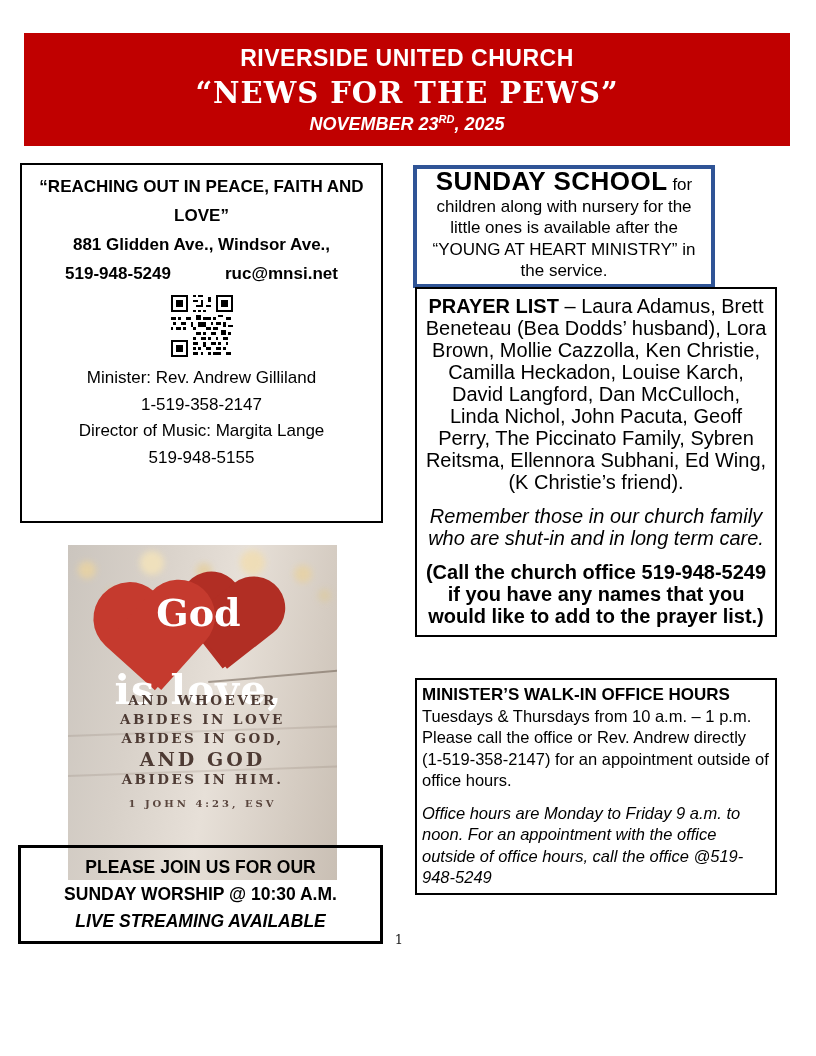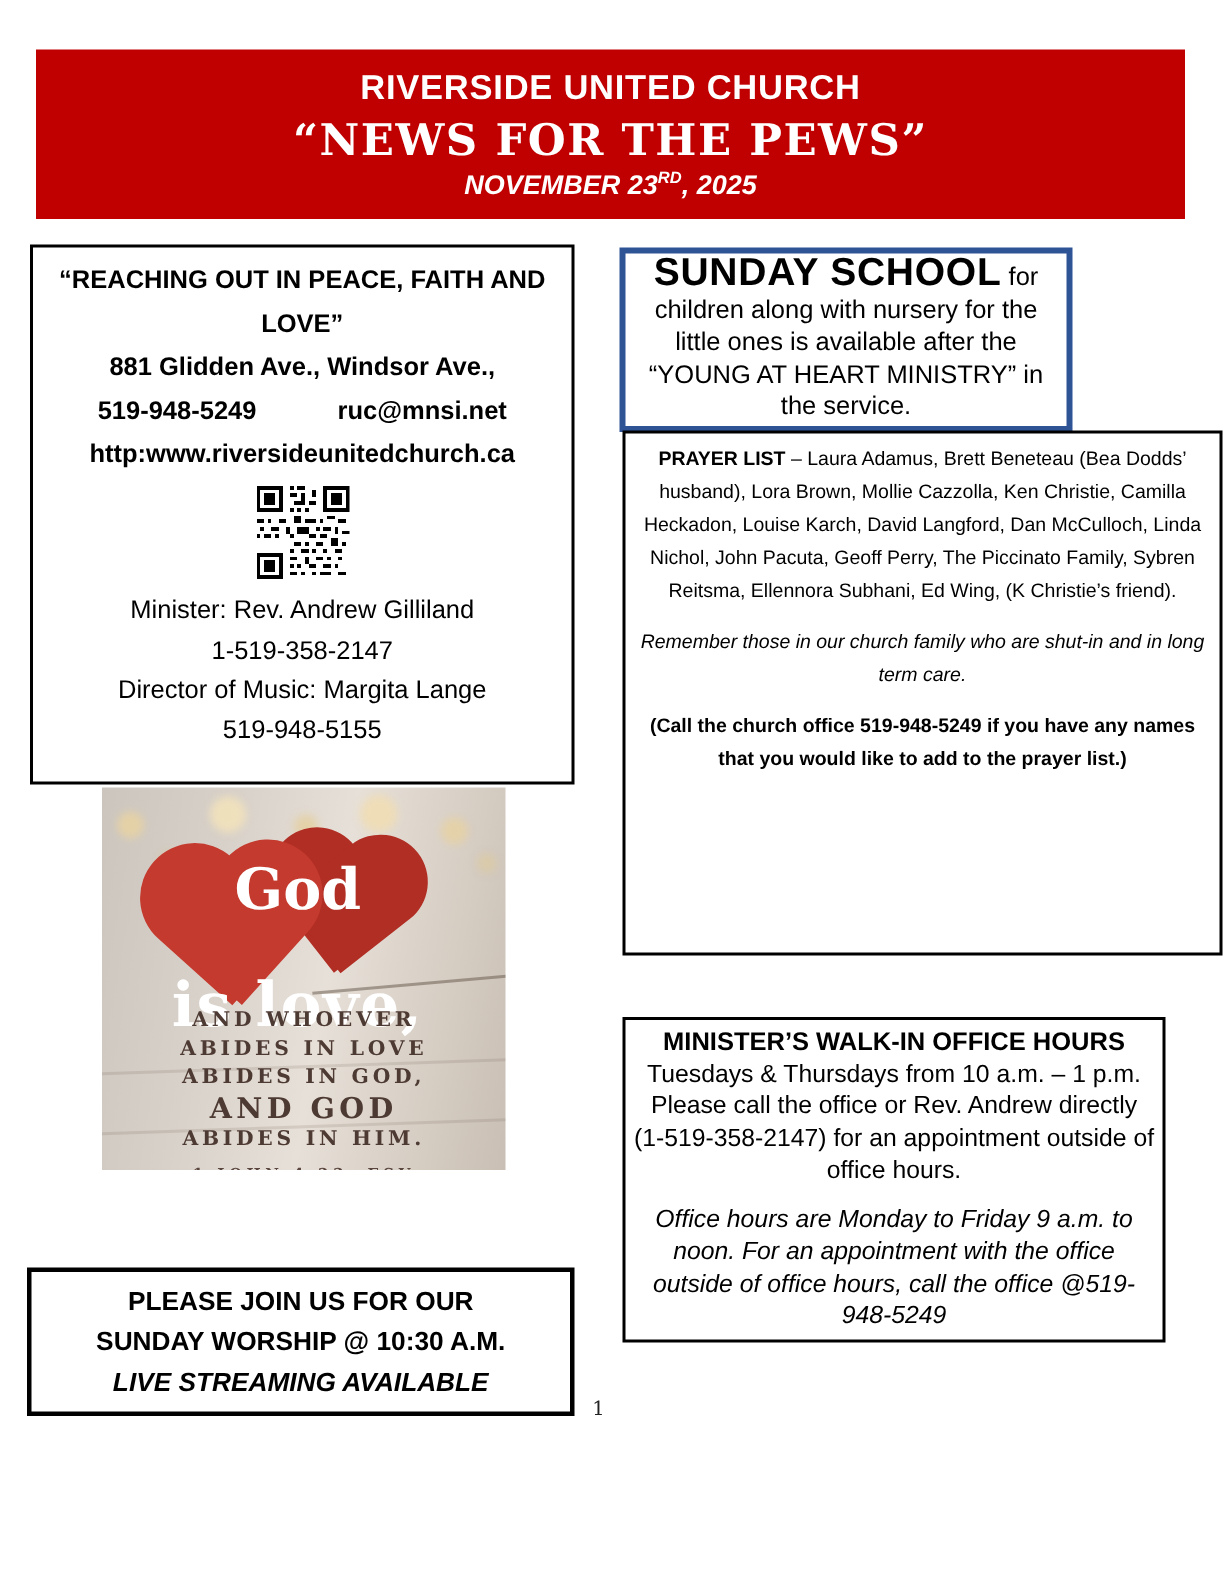--- a/index.html
+++ b/index.html
@@ -25,21 +25,21 @@
     position:absolute; left:20px; top:163px; width:363px; min-height:360px;
     border:2px solid #000; text-align:center; padding:7px 8px 6px 8px;
   }
   .contact-top { font-weight:bold; font-size:17px; line-height:29px; }
   .phone-row { display:flex; justify-content:center; gap:54px; font-weight:bold; font-size:17px; line-height:29px; }
   .qr-wrap { margin:7px auto 8px auto; width:62px; height:62px; }
   .contact-bottom { font-size:17px; line-height:26.5px; font-weight:normal; }
 
   
   .god-image {
-    position:absolute; left:68px; top:525px; width:269px; height:255px;
+    position:absolute; left:68px; top:545px; width:269px; height:335px;
     background:linear-gradient(100deg,#cbc5be 0%, #d8d1c9 28%, #e7e0d8 55%, #d5ccc2 82%, #c9bfb4 100%);
     overflow:hidden;
   }
   .bokeh { position:absolute; border-radius:50%; filter:blur(3px); }
   .plank { position:absolute; left:-10px; width:300px; height:2px; background:rgba(115,95,80,0.16); }
   .wire { position:absolute; left:140px; top:130px; width:140px; height:2px; background:rgba(110,95,82,0.55); transform:rotate(-5deg); }
   .heart { position:absolute; }
   .heart::before, .heart::after {
     content:""; position:absolute; top:0; width:52%; height:82%;
     background:var(--c); border-radius:80px 80px 0 0;
@@ -73,31 +73,31 @@
   
   .sunday-box {
     position:absolute; left:413px; top:165px; width:302px; min-height:97px;
     border:4px solid #2F5496; background:#fff; text-align:center;
     padding:2px 5px; font-size:17px; line-height:21.5px;
   }
   .sunday-title { font-size:26px; font-weight:bold; letter-spacing:0.5px; }
 
   
   .prayer-box {
-    position:absolute; left:415px; top:287px; width:400px; min-height:350px;
+    position:absolute; left:415px; top:287px; width:362px; min-height:350px;
     border:2px solid #000; text-align:center; padding:6px 8px;
-    font-size:13px; line-height:22px;
+    font-size:20px; line-height:22px;
   }
   .prayer-box .remember { margin-top:12px; font-style:italic; }
   .prayer-box .call { margin-top:12px; font-weight:bold; }
 
   
   .minister-box {
     position:absolute; left:415px; top:678px; width:362px; min-height:210px;
-    border:2px solid #000; text-align:center; padding:4px 5px;
+    border:2px solid #000; padding:4px 5px;
     font-size:16.5px; line-height:21.5px;
   }
   .minister-box .title { font-weight:bold; font-size:17px; }
   .minister-box .note { margin-top:11px; font-style:italic; }
 
   
   .page-number {
     position:absolute; left:0; right:18px; top:932px; text-align:center;
     font-family:"DejaVu Serif", serif; font-size:13px; color:#222;
   }
@@ -114,21 +114,20 @@
   </div>
 
   <div class="contact-box">
     <div class="contact-top">
       <div>“REACHING OUT IN PEACE, FAITH AND LOVE”</div>
       <div>881 Glidden Ave., Windsor Ave.,</div>
       <div class="phone-row">
         <span>519-948-5249</span>
         <span>ruc@mnsi.net</span>
       </div>
-      <div>http:www.riversideunitedchurch.ca</div>
     </div>
     <div class="qr-wrap">
       <svg viewBox="0 0 25 25" width="62" height="62" shape-rendering="crispEdges">
         <rect x="0" y="0" width="25" height="25" fill="#fff"></rect>
         <g fill="#000">
           <rect x="0" y="0" width="7" height="7"></rect>
             <rect x="18" y="0" width="7" height="7"></rect>
             <rect x="0" y="18" width="7" height="7"></rect>
         </g>
         <g fill="#fff">

